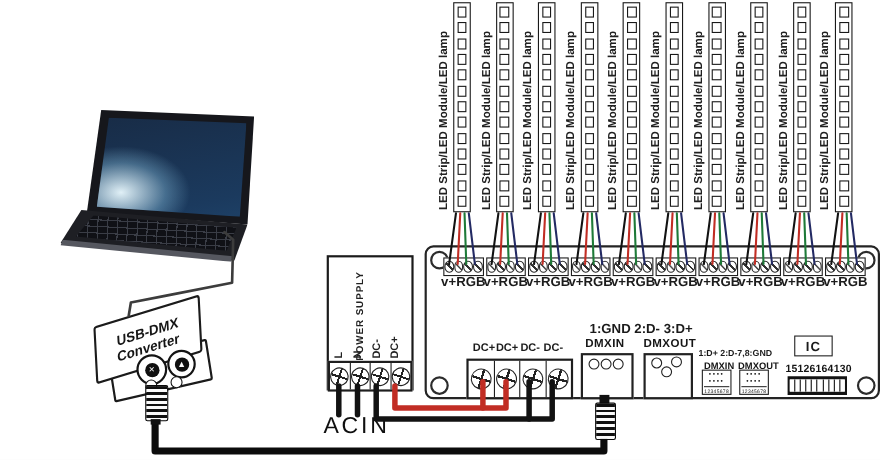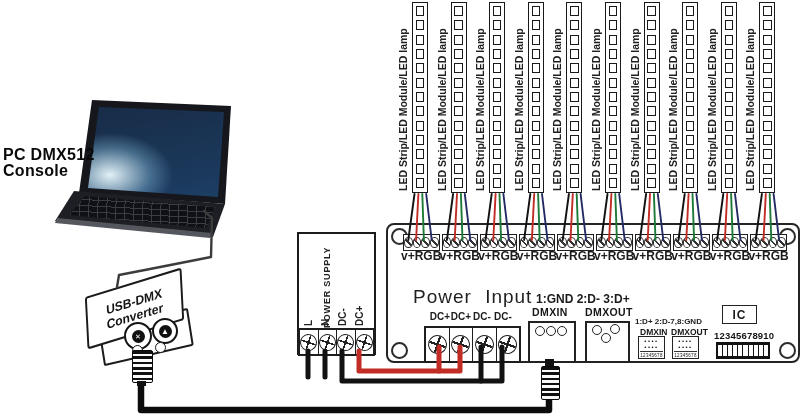--- a/index.html
+++ b/index.html
@@ -87,24 +87,20 @@
 
 <div id="canvas">
 
   <div class="lap-part lp-bezel"></div>
   <div class="lap-part lp-screen"></div>
   <div class="lap-part lp-streak"></div>
   <div class="lap-part lp-base"></div>
   <div class="lap-part lp-keys"></div>
   <div class="lap-part lp-front"></div>
 
-  <div class="abs console-label">
-    <div>PC  DMX512</div>
-    <div>Console</div>
-  </div>
 
   <div class="abs conv-front"></div>
   <div class="abs conv-top">
     <div>USB-DMX</div>
     <div>Converter</div>
   </div>
   <div class="abs xlr-big z7" style="left:124px;top:322px;width:24px;height:24px;">
     <div class="xlr-core">✕</div>
   </div>
   <div class="abs xlr-big z7" style="left:152px;top:318px;width:22px;height:22px;">
@@ -128,28 +124,28 @@
     <div class="ps-cell">
         <div class="screw-cross"></div>
       </div>
     <div class="ps-cell">
         <div class="screw-cross"></div>
       </div>
     <div class="ps-cell">
         <div class="screw-cross"></div>
       </div>
   </div>
+  <div class="abs acin">ACIN</div>
 
   <div class="abs board"></div>
   <div class="abs hole" style="left:391px;top:228px;"></div>
   <div class="abs hole" style="left:779px;top:228px;"></div>
   <div class="abs hole" style="left:391px;top:342px;"></div>
   <div class="abs hole" style="left:779px;top:342px;"></div>
 
-  <div class="abs pwr-title">Power Input</div>
   <span class="pwr-term-label" style="left:426px;">DC+</span>
   <span class="pwr-term-label" style="left:447px;">DC+</span>
   <span class="pwr-term-label" style="left:468px;">DC-</span>
   <span class="pwr-term-label" style="left:489px;">DC-</span>
   <div class="abs pwr-block">
     <div class="pwr-cell">
         <div class="screw-cross" style="width:17px;height:17px;"></div>
       </div>
     <div class="pwr-cell">
         <div class="screw-cross" style="width:17px;height:17px;"></div>
@@ -189,21 +185,21 @@
   </div>
   <div class="abs jack" style="left:672px;top:336px;">
     <div class="jack-dots">••••</div>
     <div class="jack-dots">••••</div>
     <div class="jack-num">12345678</div>
   </div>
 
   <div class="abs ic-box">
       <span>IC</span>
     </div>
-  <div class="abs dip-num">12345678910</div>
+  <div class="abs dip-num">15126164130</div>
   <div class="abs dip" id="dip">
       <div class="dip-slot"></div>
       <div class="dip-slot"></div>
       <div class="dip-slot"></div>
       <div class="dip-slot"></div>
       <div class="dip-slot"></div>
       <div class="dip-slot"></div>
       <div class="dip-slot"></div>
       <div class="dip-slot"></div>
       <div class="dip-slot"></div>

